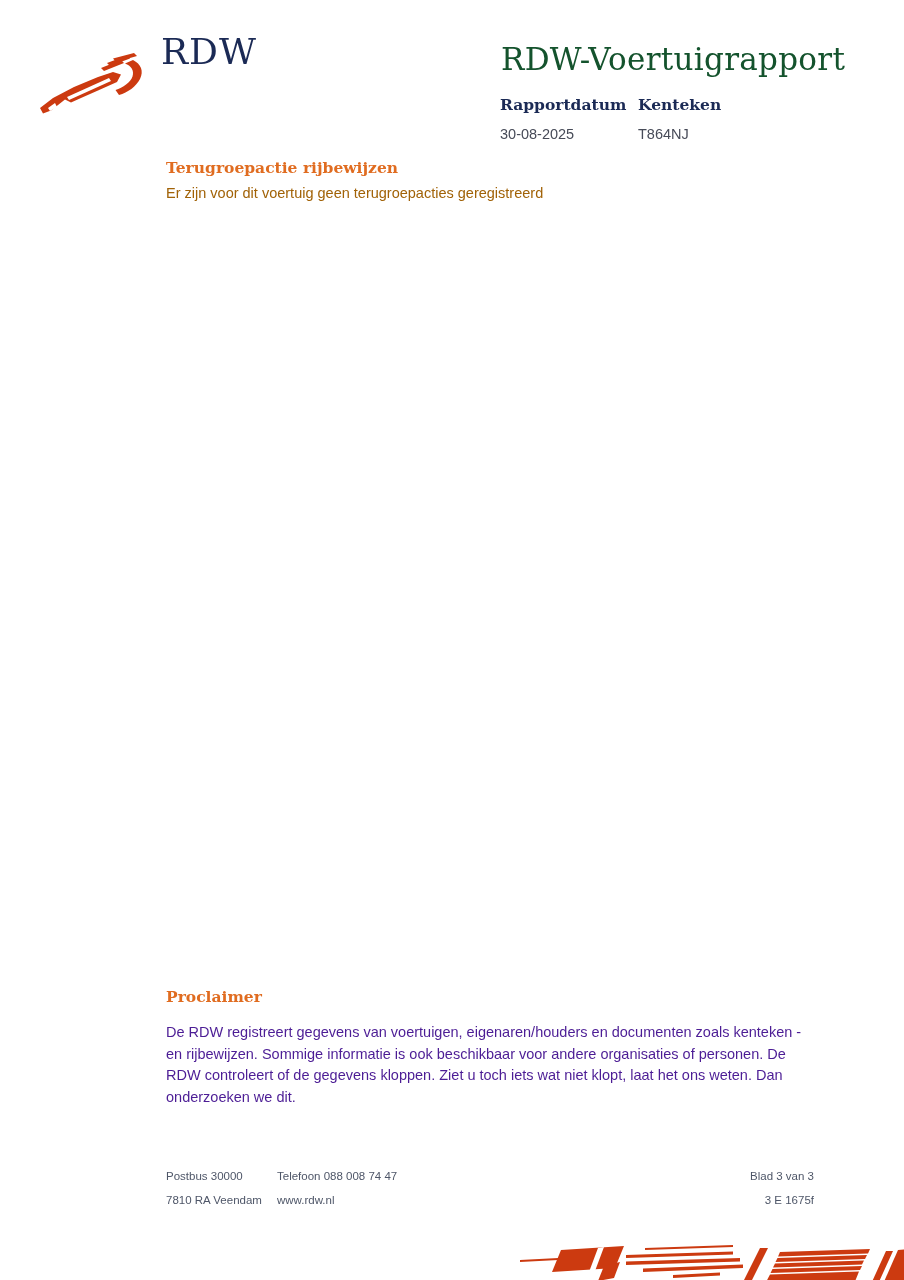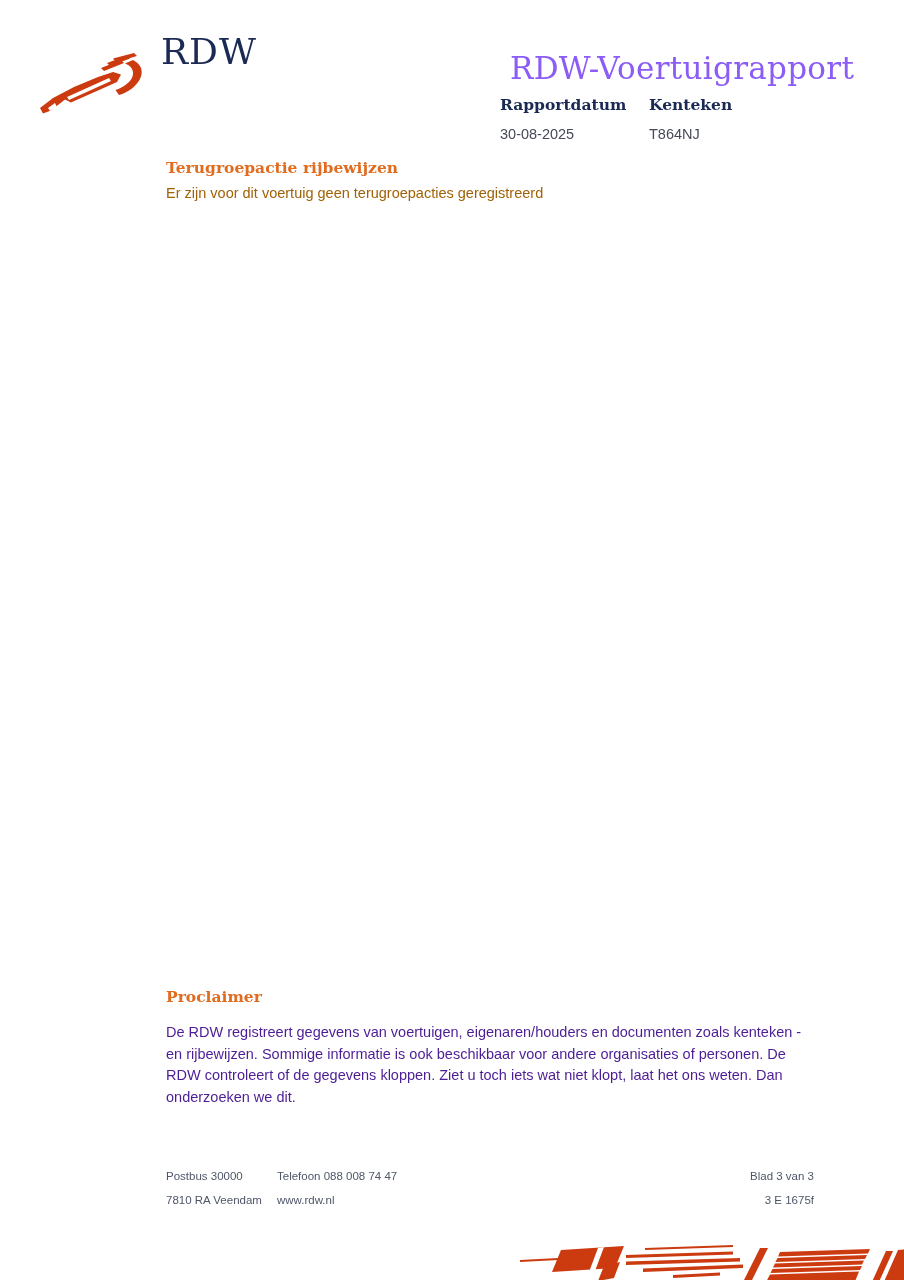--- a/index.html
+++ b/index.html
@@ -8,25 +8,25 @@
     overflow:hidden;font-family:"Liberation Sans",sans-serif;
   }
   
   .logo-icon{position:absolute;left:38px;top:53px;width:113px;height:62px;}
   .wordmark{
     position:absolute;left:161px;top:34px;
     font-family:"DejaVu Serif",serif;font-weight:500;font-size:36px;
     letter-spacing:1px;color:#1b2a55;line-height:1;
   }
   .report-title{
-    position:absolute;left:498px;top:41px;margin:12px;
+    position:absolute;left:498px;top:41px;margin:3px;
     font-family:"DejaVu Serif",serif;font-weight:500;font-size:31px;
-    color:#8b5cf6;line-height:1;letter-spacing:.3px;
+    color:#14532d;line-height:1;letter-spacing:.3px;
   }
-  .meta{position:absolute;left:500px;top:96px;display:flex;gap:11px;}
+  .meta{position:absolute;left:500px;top:96px;display:flex;}
   .meta-col{min-width:138px;}
   .meta-label{
     font-family:"DejaVu Serif",serif;font-weight:700;font-size:15.5px;
     color:#1b2a55;line-height:1.1;
   }
   .meta-value{
     margin-top:14px;font-size:14.5px;color:#474b58;line-height:1.1;
   }
   
   .section-heading{

